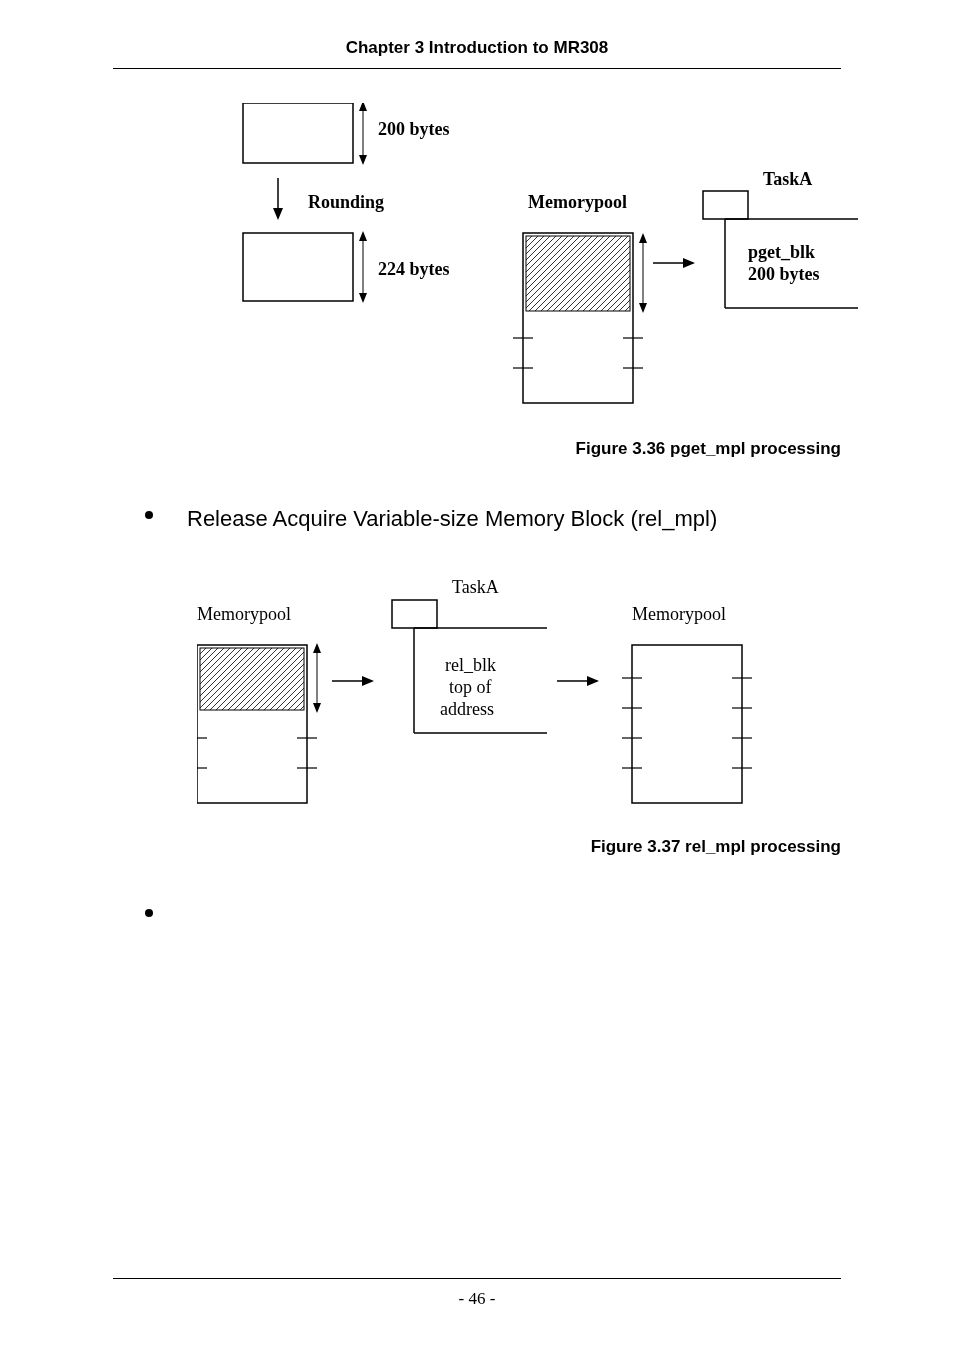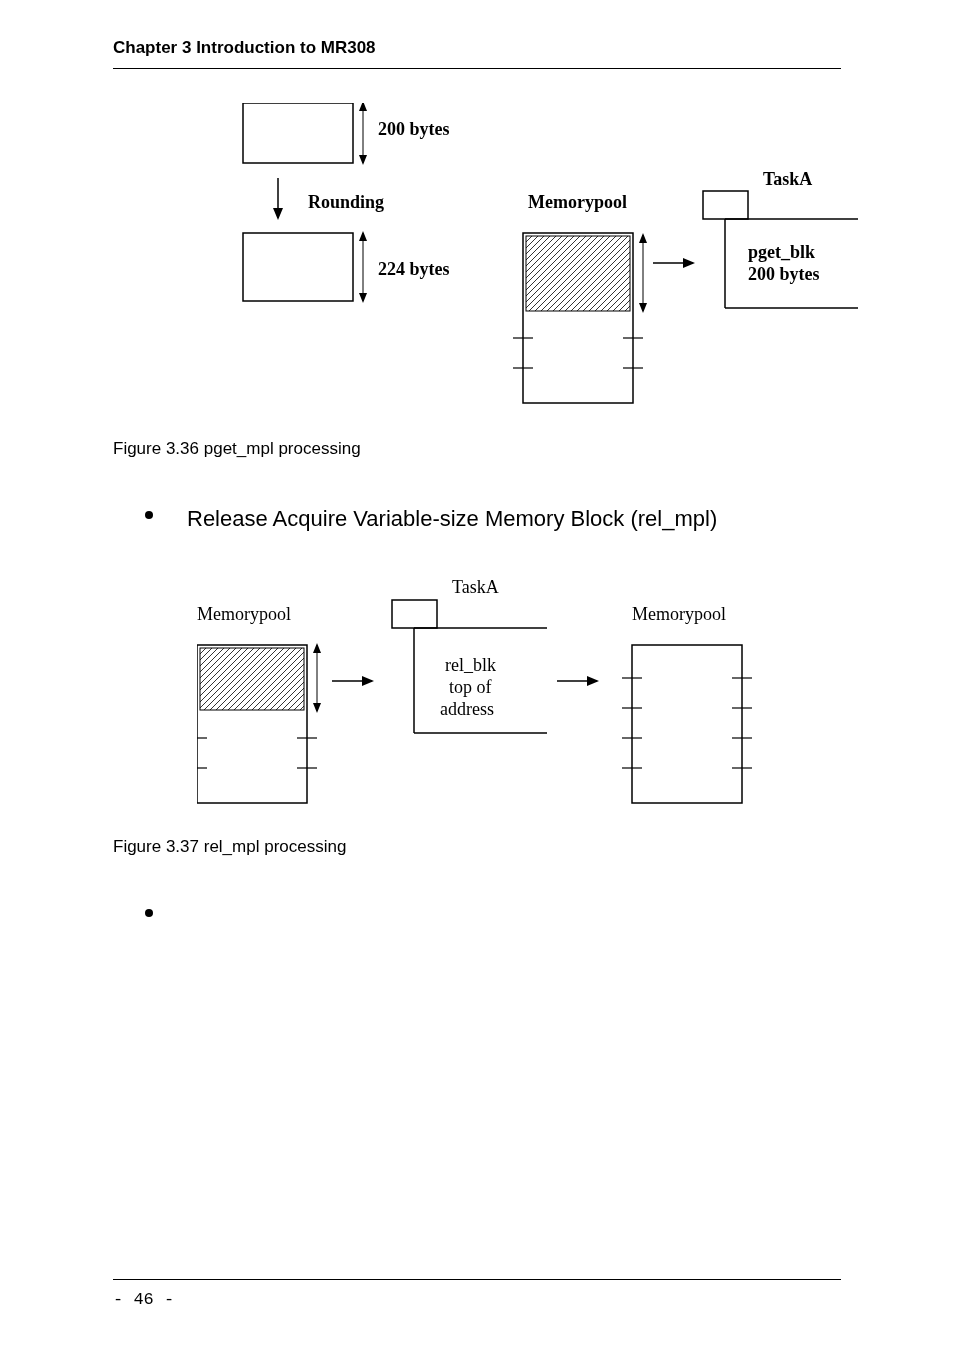--- a/index.html
+++ b/index.html
@@ -13,38 +13,39 @@
     position: relative;
   }
   .page {
     box-sizing: border-box;
     width: 954px;
     height: 1351px;
     padding: 38px 113px 0 113px;
     position: relative;
   }
   .chapter-header {
+    text-align: center;
     font-family: Arial, Helvetica, sans-serif;
     font-weight: bold;
     font-size: 17px;
     padding-bottom: 10px;
   }
   .hr-top {
     border: none;
     border-top: 1.5px solid #000;
     margin: 0 0 34px 0;
   }
   .figure-block {
     margin: 0 auto;
     position: relative;
   }
   .fig-caption {
-    text-align: left;
+    text-align: right;
     font-family: Arial, Helvetica, sans-serif;
-    font-weight: normal;
+    font-weight: bold;
     font-size: 17px;
     margin-top: 26px;
     margin-bottom: 46px;
   }
   ul.bullets {
     margin: 0 0 40px 0;
     padding: 0 0 0 50px;
     list-style: none;
   }
   ul.bullets > li {
@@ -69,21 +70,22 @@
     position: absolute;
     left: 113px; right: 113px;
     bottom: 42px;
   }
   .hr-bottom {
     border: none;
     border-top: 1.5px solid #000;
     margin: 0 0 10px 0;
   }
   .page-num {
-    font-family: Liberation Mono, monospace;
+    text-align: center;
+    font-family: Liberation Serif, serif;
     font-size: 17px;
   }
 
   
   .svg-label {
     font-family: "Century Schoolbook", "New Century Schoolbook", "Times New Roman", serif;
     font-size: 18px;
   }
 </style>
 </head>

